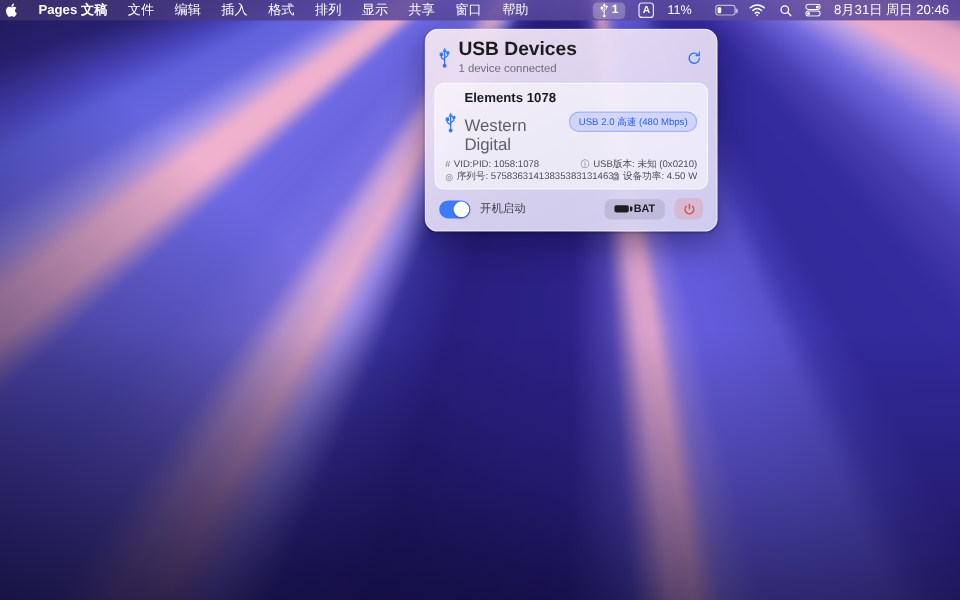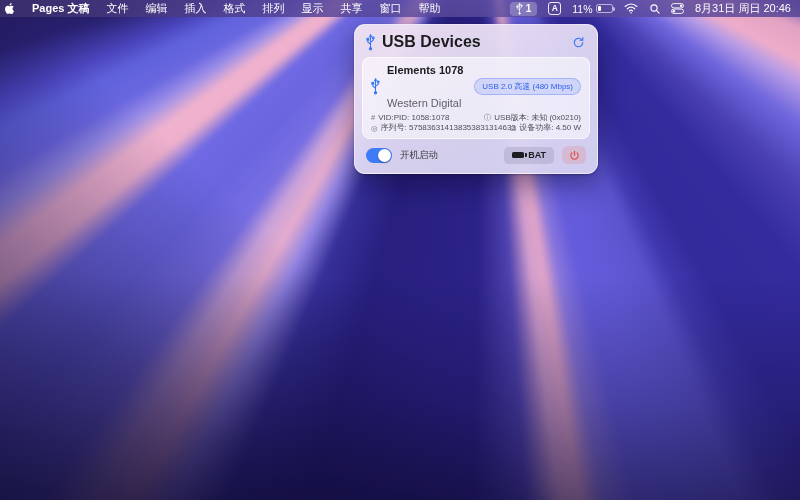--- a/index.html
+++ b/index.html
@@ -37,21 +37,21 @@
   .menubar{
     position:absolute;left:0;top:0;right:0;height:17px;z-index:10;
     display:flex;align-items:center;justify-content:space-between;
     background:linear-gradient(90deg, rgba(60,47,108,0.88) 0%, rgba(85,67,150,0.85) 38%, rgba(97,79,162,0.8) 58%, rgba(88,70,150,0.86) 100%);
     color:#fff;font-size:11px;
   }
   .mb-left{display:flex;align-items:center;gap:17px;padding-left:4px;white-space:nowrap;}
   .mb-right{display:flex;align-items:center;gap:11px;padding-right:9px;white-space:nowrap;}
   .appname{font-weight:bold;}
   .mitem,.appname,.apple{cursor:default;}
-  .mb-right .stat{display:inline-flex;align-items:center;gap:3px;}
+  .mb-right .stat{display:inline-flex;align-items:center;gap:19px;}
   .usb-pill{
     display:inline-flex;align-items:center;gap:3px;
     background:rgba(255,255,255,0.25);border-radius:4px;padding:1px 6px;height:14px;
     font-size:10px;font-weight:bold;
   }
   .input-src{
     width:13px;height:13px;border:1.2px solid rgba(255,255,255,0.9);border-radius:3px;
     display:inline-flex;align-items:center;justify-content:center;
     font-size:8.5px;font-weight:bold;line-height:1;
   }
@@ -75,21 +75,21 @@
   .pop-subtitle{font-size:9.5px;color:#6d6d76;margin-top:1px;}
   .refresh-btn{border:none;background:transparent;padding:2px;cursor:pointer;display:flex;align-items:center;}
   .device-card{
     margin:0 7px;border-radius:8px;background:rgba(255,255,255,0.55);
     border:0.5px solid rgba(255,255,255,0.6);
     padding:6px 8px 5px 8px;
   }
   .dc-top{display:flex;align-items:center;gap:7px;}
   .dc-names{flex:1;min-width:0;}
   .dc-name{font-size:11px;font-weight:bold;color:#1b1b1e;line-height:1.2;}
-  .dc-vendor{font-size:11px;color:#5f5f68;margin-top:19px;}
+  .dc-vendor{font-size:14px;color:#5f5f68;margin-top:6px;}
   .badge{
     font-size:8px;color:#2d5fe8;background:rgba(80,120,255,0.18);
     border:0.5px solid rgba(60,100,240,0.3);
     border-radius:9px;padding:2px 7px;white-space:nowrap;flex:none;
   }
   .dc-details{display:flex;margin-top:5px;gap:4px;}
   .dcol{display:flex;flex-direction:column;gap:2px;min-width:0;}
   .dcol.left{flex:1.25;}
   .dcol.right{flex:1;align-items:flex-end;}
   .ditem{display:flex;align-items:center;gap:3px;white-space:nowrap;}
@@ -194,20 +194,21 @@
             <path d="M10 33 V7" fill="none"></path>
             <path d="M10 3 L7 9 h6 z" stroke-width="1"></path>
             <path d="M10 25 L4 20 v-3" fill="none"></path>
             <rect x="2" y="12" width="4" height="4"></rect>
             <path d="M10 21 L16 16 v-3" fill="none"></path>
             <circle cx="16" cy="11" r="2"></circle>
           </g>
         </svg>
       <div class="pop-titles">
         <div class="pop-title">USB Devices</div>
+        <div class="pop-subtitle">1 device connected</div>
       </div>
       <button class="refresh-btn">
         <svg width="13" height="13" viewBox="0 0 24 24" fill="none" stroke="#3478f6" stroke-width="2.1" stroke-linecap="round">
             <path d="M19.8 12a7.8 7.8 0 1 1-2.2-5.4"></path>
             <path d="M19.9 2.8 v5h-5"></path>
           </svg>
       </button>
     </div>
 
     <div class="device-card">

